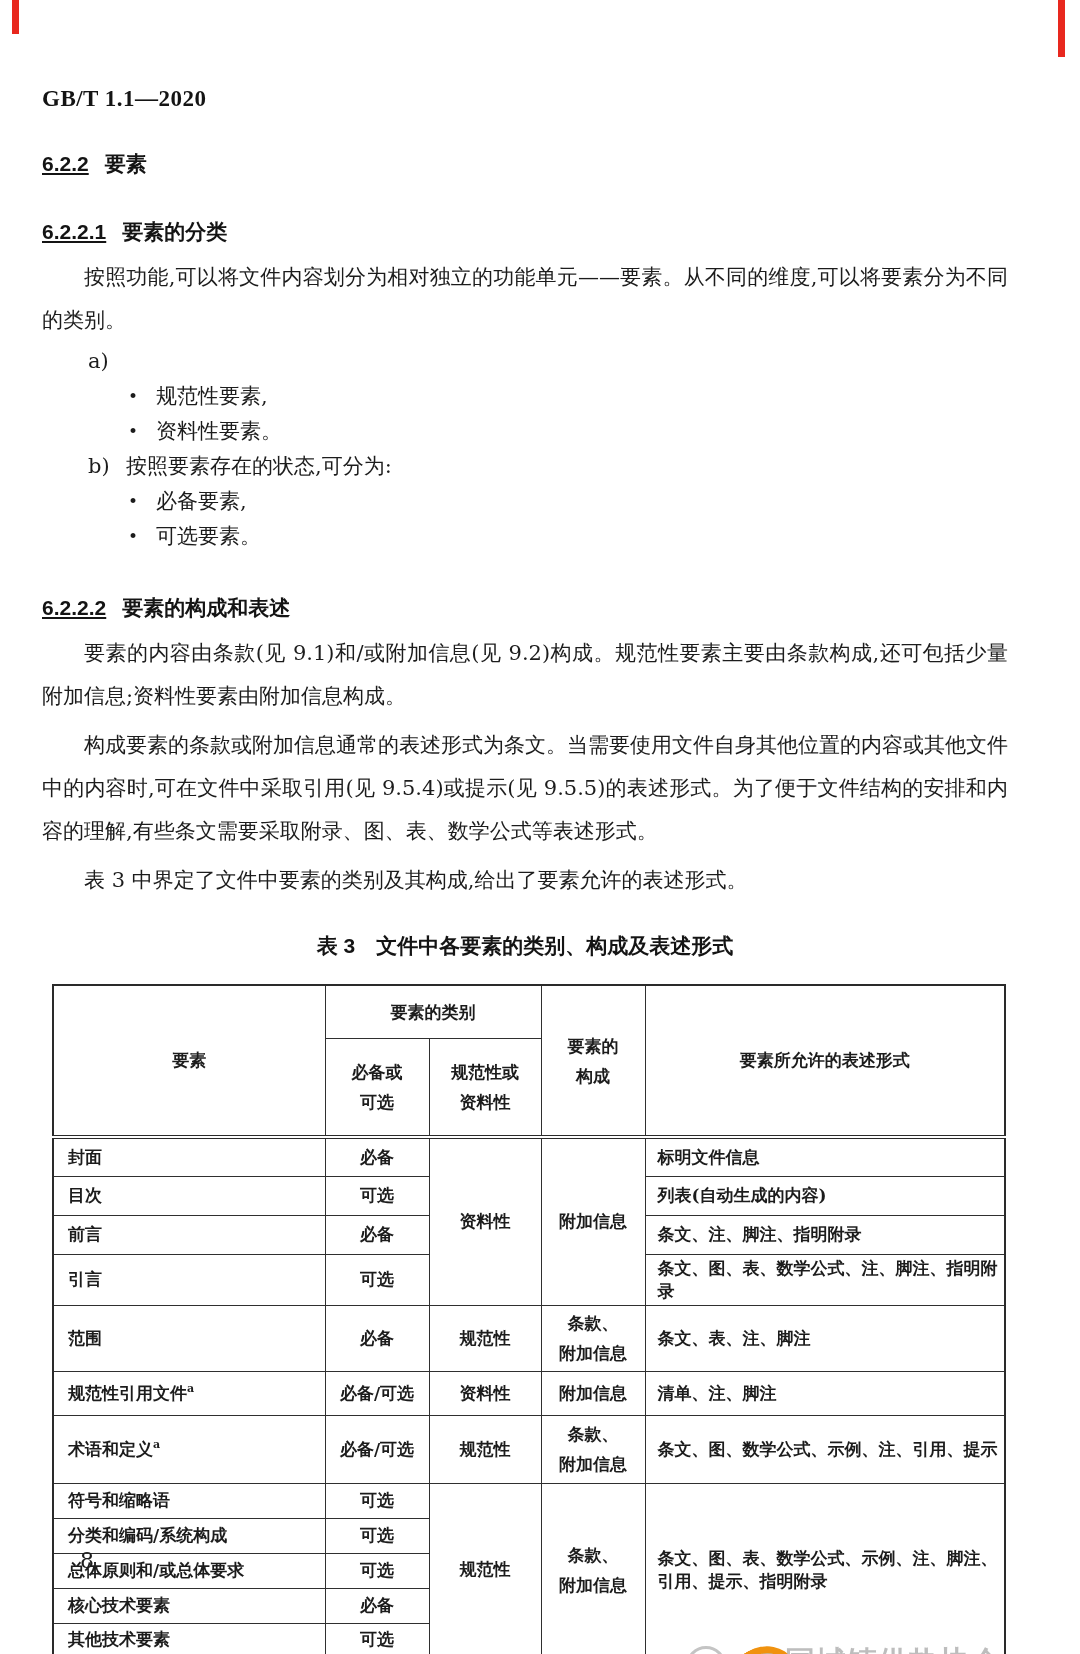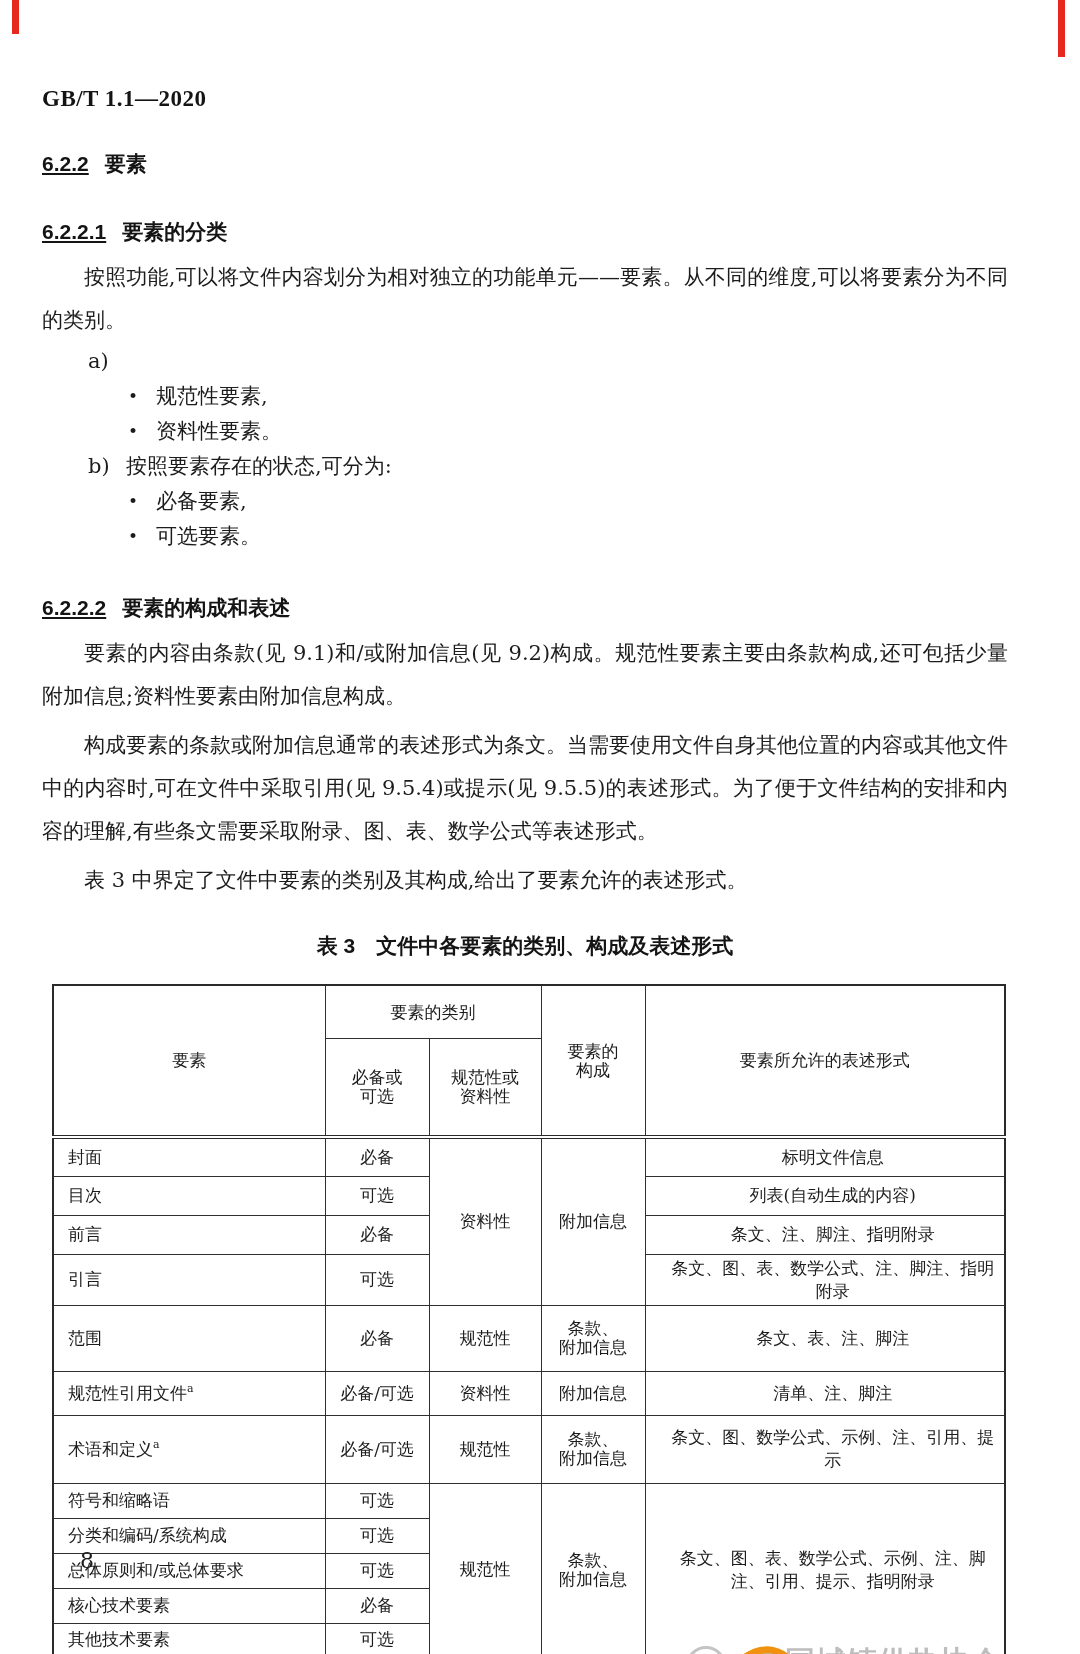--- a/index.html
+++ b/index.html
@@ -56,31 +56,31 @@
     font-size:17px;color:#1c1c1c;
     border:2px solid #2a2a2a;
     border-bottom:4px double #2a2a2a;
   }
   table.gb col.c1{width:272px;}
   table.gb col.c2{width:104px;}
   table.gb col.c3{width:112px;}
   table.gb col.c4{width:104px;}
   table.gb col.c5{width:360px;}
   table.gb th,table.gb td{
-    border:1.5px solid #2f2f2f;font-weight:normal;
+    border:1.5px solid #2f2f2f;font-weight:bold;
     text-align:center;vertical-align:middle;padding:2px 4px;margin-left:6px;
   }
   table.gb thead tr:first-child th{border-top:2px solid #2a2a2a;}
   table.gb thead th{height:48px;}
   table.gb thead tr.head2 th{height:92px;}
   table.gb thead tr:last-child th,
   table.gb thead th[rowspan]{border-bottom:4px double #2a2a2a;}
   table.gb td.el{text-align:left;padding-left:14px;}
-  table.gb td.fm{text-align:center;padding-left:20px;padding-right:4px;}
-  .pre{white-space:pre-line;line-height:19px;}
+  table.gb td.fm{text-align:left;padding-left:12px;padding-right:4px;}
+  .pre{white-space:pre-line;line-height:30px;}
   tr.r40{height:39px;} tr.r66{height:66px;} tr.r44{height:44px;}
   tr.r68{height:68px;} tr.r35{height:35px;}
   sup.note-a{font-size:11px;vertical-align:super;line-height:0;}
 
   .page-number{
     position:absolute;left:80px;top:1548px;font-size:22px;color:#1c1c1c;
   }
 
   
   .logo{position:absolute;right:66px;top:1640px;width:330px;height:70px;}

